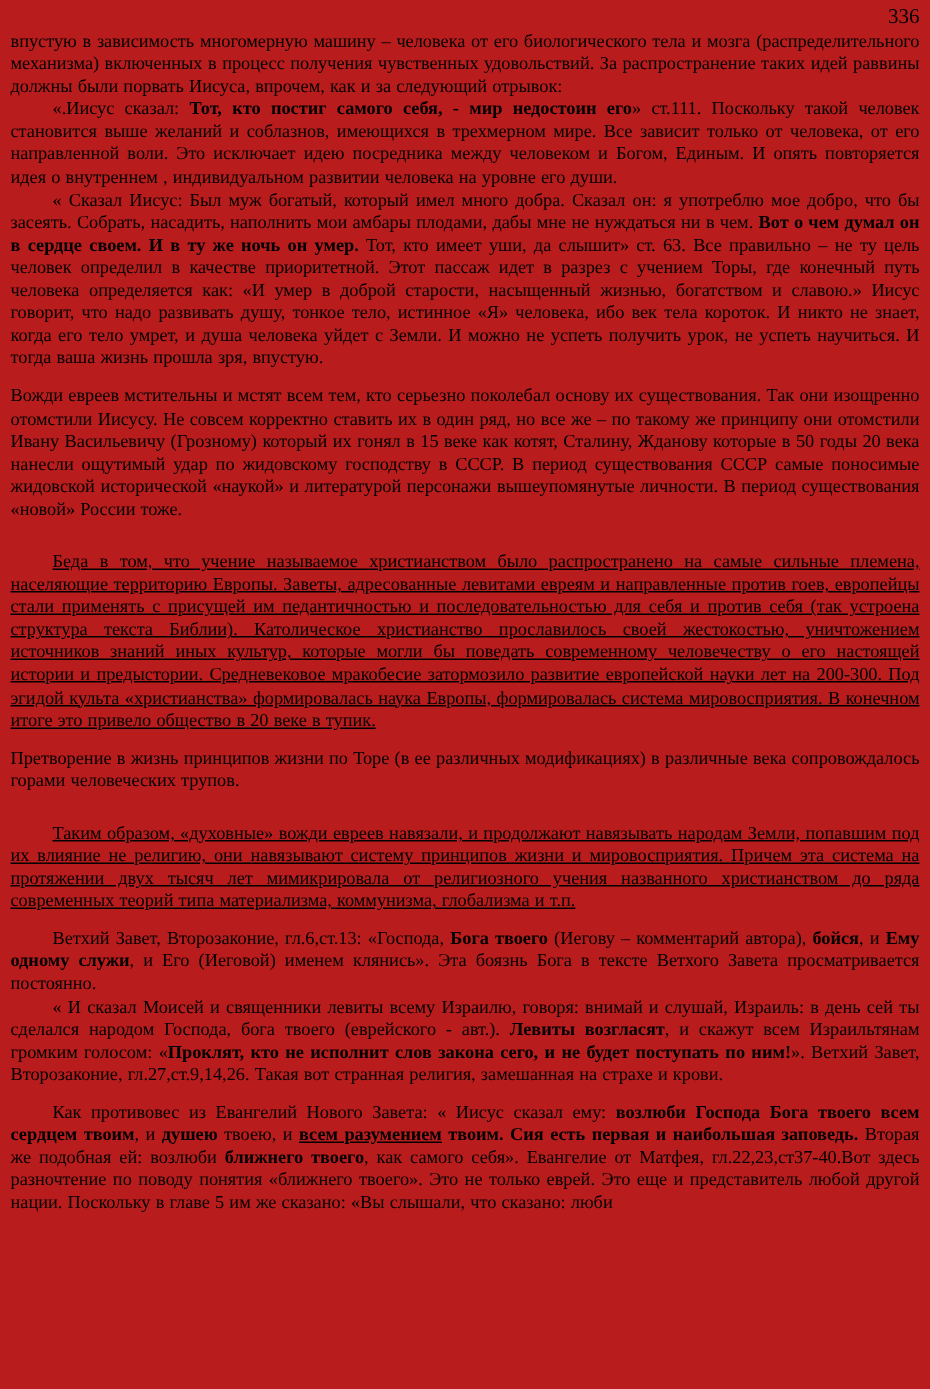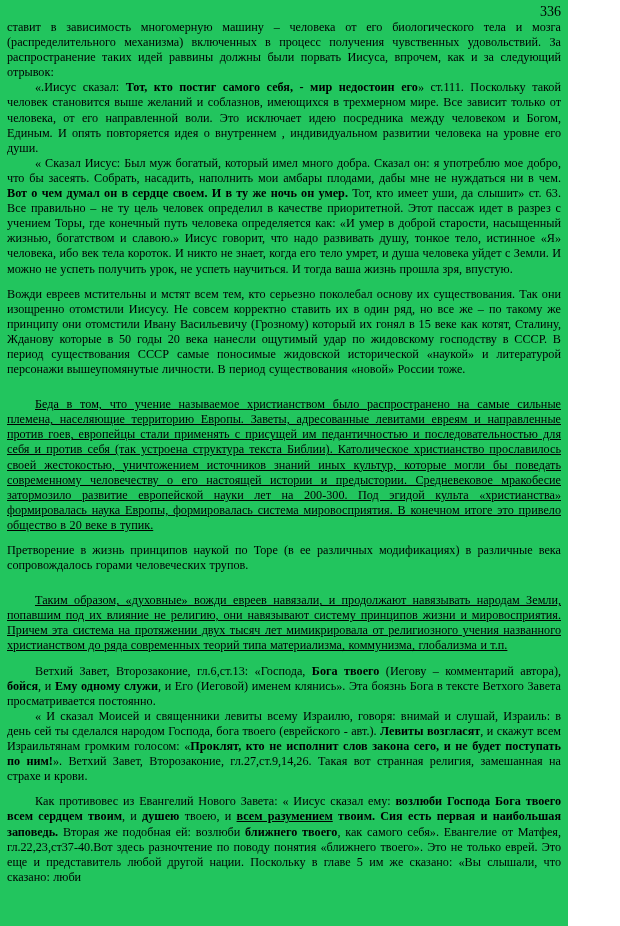--- a/index.html
+++ b/index.html
@@ -9,24 +9,24 @@
   }
   body {
     width: 620px;
     height: 926px;
     overflow: hidden;
     font-family: "Liberation Serif", serif;
     color: #000000;
   }
   .page {
     box-sizing: border-box;
-    width: 568px;
+    width: 620px;
     height: 926px;
     padding: 3px 7px 0 7px;
-    background: #22c55e;
+    background: #b91c1c;
   }
   .page-number {
     text-align: right;
     font-size: 14px;
     line-height: 17px;
     height: 17px;
   }
   .text-body p.para {
     margin: 0;
     font-size: 12.2px;
@@ -41,24 +41,24 @@
   .run-b { font-weight: bold; }
   .run-i { }
   .run-u { text-decoration: underline; margin-top: 36px; }
 </style>
 </head>
 <body>
 
 <div class="page">
   <div class="page-number">336</div>
   <div class="text-body">
-      <p class="para"><span class="">ставит в зависимость многомерную машину – человека от его биологического тела и мозга (распределительного механизма) включенных в процесс получения чувственных удовольствий. За распространение таких идей раввины должны были порвать Иисуса, впрочем, как и за следующий отрывок:</span></p>
+      <p class="para"><span class="">впустую в зависимость многомерную машину – человека от его биологического тела и мозга (распределительного механизма) включенных в процесс получения чувственных удовольствий. За распространение таких идей раввины должны были порвать Иисуса, впрочем, как и за следующий отрывок:</span></p>
       <p class="para indent"><span class="">«.Иисус сказал: </span><span class="run-b ">Тот, кто постиг самого себя, - мир недостоин его</span><span class="">» ст.111. Поскольку такой человек становится выше желаний и соблазнов, имеющихся в трехмерном мире. Все зависит только от человека, от его направленной воли. Это исключает идею посредника между человеком и Богом, Единым. И опять повторяется идея о внутреннем , индивидуальном развитии человека на уровне его души.</span></p>
       <p class="para indent"><span class="">« Сказал Иисус: Был муж богатый, который имел много добра. Сказал он: я употреблю мое добро, что бы засеять. Собрать, насадить, наполнить мои амбары плодами, дабы мне не нуждаться ни в чем. </span><span class="run-b ">Вот о чем думал он в сердце своем. И в ту же ночь он умер.</span><span class=""> Тот, кто имеет уши, да слышит» ст. 63. Все правильно – не ту цель человек определил в качестве приоритетной. Этот пассаж идет в разрез с учением Торы, где конечный путь человека определяется как: «И умер в доброй старости, насыщенный жизнью, богатством и славою.» Иисус говорит, что надо развивать душу, тонкое тело, истинное «Я» человека, ибо  век  тела короток. И никто не знает, когда  его тело умрет, и душа человека уйдет с Земли. И можно не успеть получить урок, не успеть научиться. И тогда ваша жизнь прошла зря, впустую.</span></p>
       <p class="para sp1"><span class="">Вожди евреев мстительны и мстят всем тем, кто серьезно поколебал основу их существования. Так они изощренно отомстили Иисусу. Не совсем корректно ставить их в один ряд, но все же – по такому же принципу они отомстили Ивану Васильевичу (Грозному) который их гонял в 15 веке как котят, Сталину, Жданову которые в 50 годы 20 века нанесли ощутимый удар по жидовскому господству в СССР. В период существования СССР самые поносимые жидовской исторической «наукой» и литературой персонажи вышеупомянутые личности. В период существования «новой» России  тоже.</span></p>
       <p class="para indent sp2"><span class="">Беда в том, что учение   называемое христианством было распространено на самые сильные племена, населяющие территорию Европы. Заветы, адресованные левитами евреям и направленные против гоев, европейцы стали применять с присущей им педантичностью и последовательностью для себя и против себя (так устроена структура текста Библии). Католическое христианство прославилось своей жестокостью, уничтожением источников знаний иных культур, которые могли бы поведать современному человечеству о его настоящей истории и предыстории. Средневековое мракобесие затормозило развитие европейской науки лет на 200-300. Под эгидой культа «христианства» формировалась наука Европы, формировалась система мировосприятия. В конечном итоге это привело общество в 20 веке в тупик.</span></p>
-      <p class="para sp1"><span class="">Претворение в жизнь принципов наукой по Торе (в ее различных модификациях) в различные века сопровождалось горами человеческих трупов.</span></p>
+      <p class="para sp1"><span class="">Претворение в жизнь принципов жизни по Торе (в ее различных модификациях) в различные века сопровождалось горами человеческих трупов.</span></p>
       <p class="para indent sp2"><span class="">Таким образом, «духовные» вожди евреев навязали, и продолжают навязывать народам Земли, попавшим под их влияние не религию, они навязывают систему принципов жизни и мировосприятия. Причем эта система на протяжении двух тысяч лет мимикрировала от религиозного учения названного христианством до ряда современных теорий типа материализма, коммунизма, глобализма и т.п.</span></p>
       <p class="para indent sp1"><span class="">Ветхий Завет, Второзаконие, гл.6,ст.13: «Господа, </span><span class="run-b ">Бога твоего</span><span class=""> (</span><span class="run-i ">Иегову – комментарий автора</span><span class="">), </span><span class="run-b ">бойся</span><span class="">, и </span><span class="run-b ">Ему одному служи</span><span class="">, и Его (</span><span class="run-i ">Иеговой</span><span class="">) именем клянись». Эта боязнь Бога в тексте Ветхого Завета просматривается постоянно.</span></p>
       <p class="para indent"><span class="">« И сказал Моисей и священники левиты всему Израилю, говоря: внимай и слушай, Израиль: в день сей ты сделался народом Господа, бога твоего (еврейского - авт.). </span><span class="run-b ">Левиты возгласят</span><span class="">, и скажут всем Израильтянам громким голосом: «</span><span class="run-b ">Проклят, кто не исполнит слов закона сего, и не будет поступать по ним!</span><span class="">».  Ветхий Завет, Второзаконие, гл.27,ст.9,14,26. Такая вот странная религия, замешанная на страхе и крови.</span></p>
       <p class="para indent sp1"><span class="">Как противовес из Евангелий Нового Завета: « Иисус сказал ему: </span><span class="run-b ">возлюби Господа Бога твоего всем сердцем твоим</span><span class="">, и </span><span class="run-b ">душею</span><span class=""> твоею, и </span><span class="run-b run-u">всем разумением</span><span class="run-b "> твоим.</span><span class=""> </span><span class="run-b ">Сия есть первая и наибольшая заповедь.</span><span class=""> Вторая же подобная ей: возлюби </span><span class="run-b ">ближнего твоего</span><span class="">, как самого себя». Евангелие от Матфея, гл.22,23,ст37-40.Вот здесь разночтение по поводу понятия «ближнего твоего».  Это не только еврей. Это еще  и представитель любой другой нации. Поскольку  в главе 5 им же сказано: «Вы слышали, что сказано: люби</span></p>
     </div>
 </div>
 
 </body></html>

